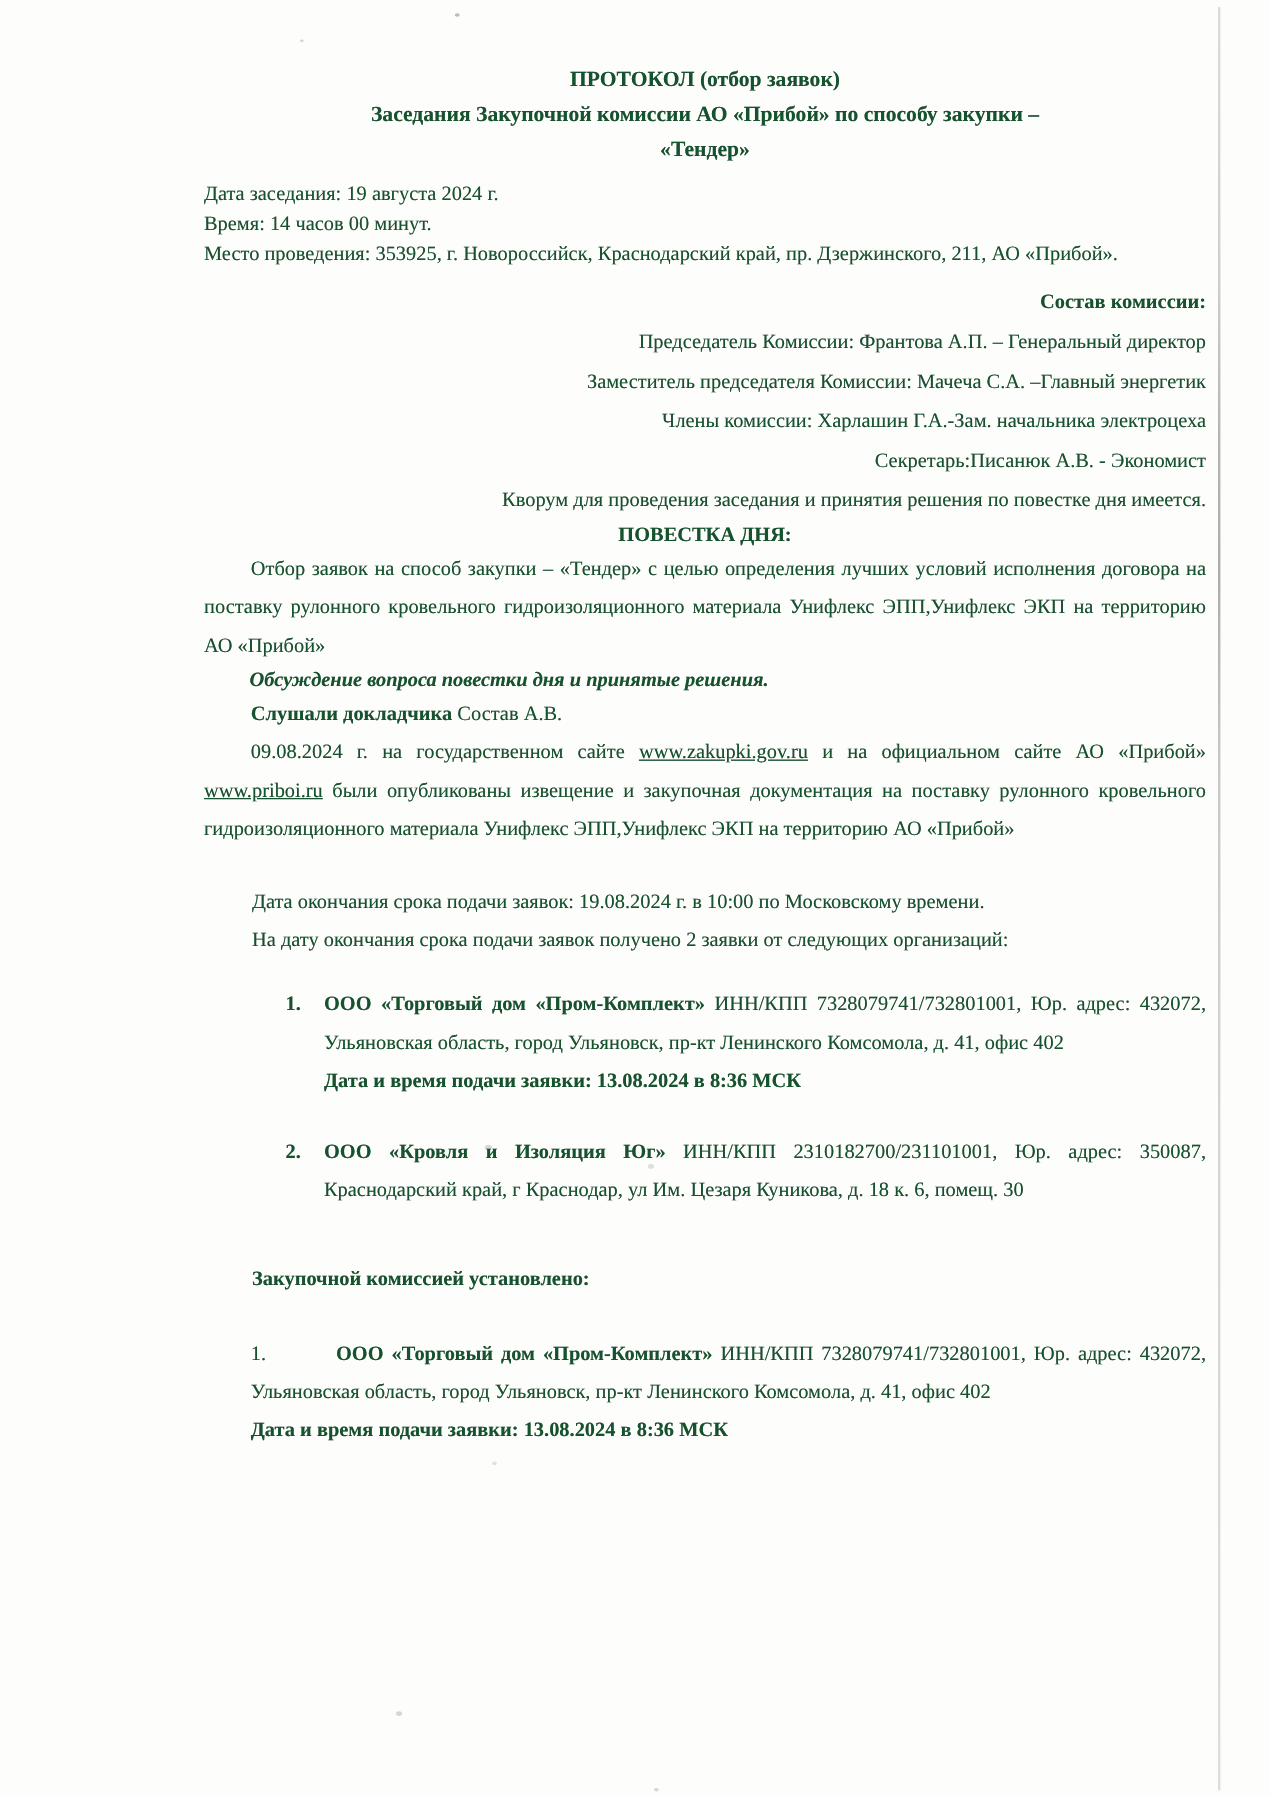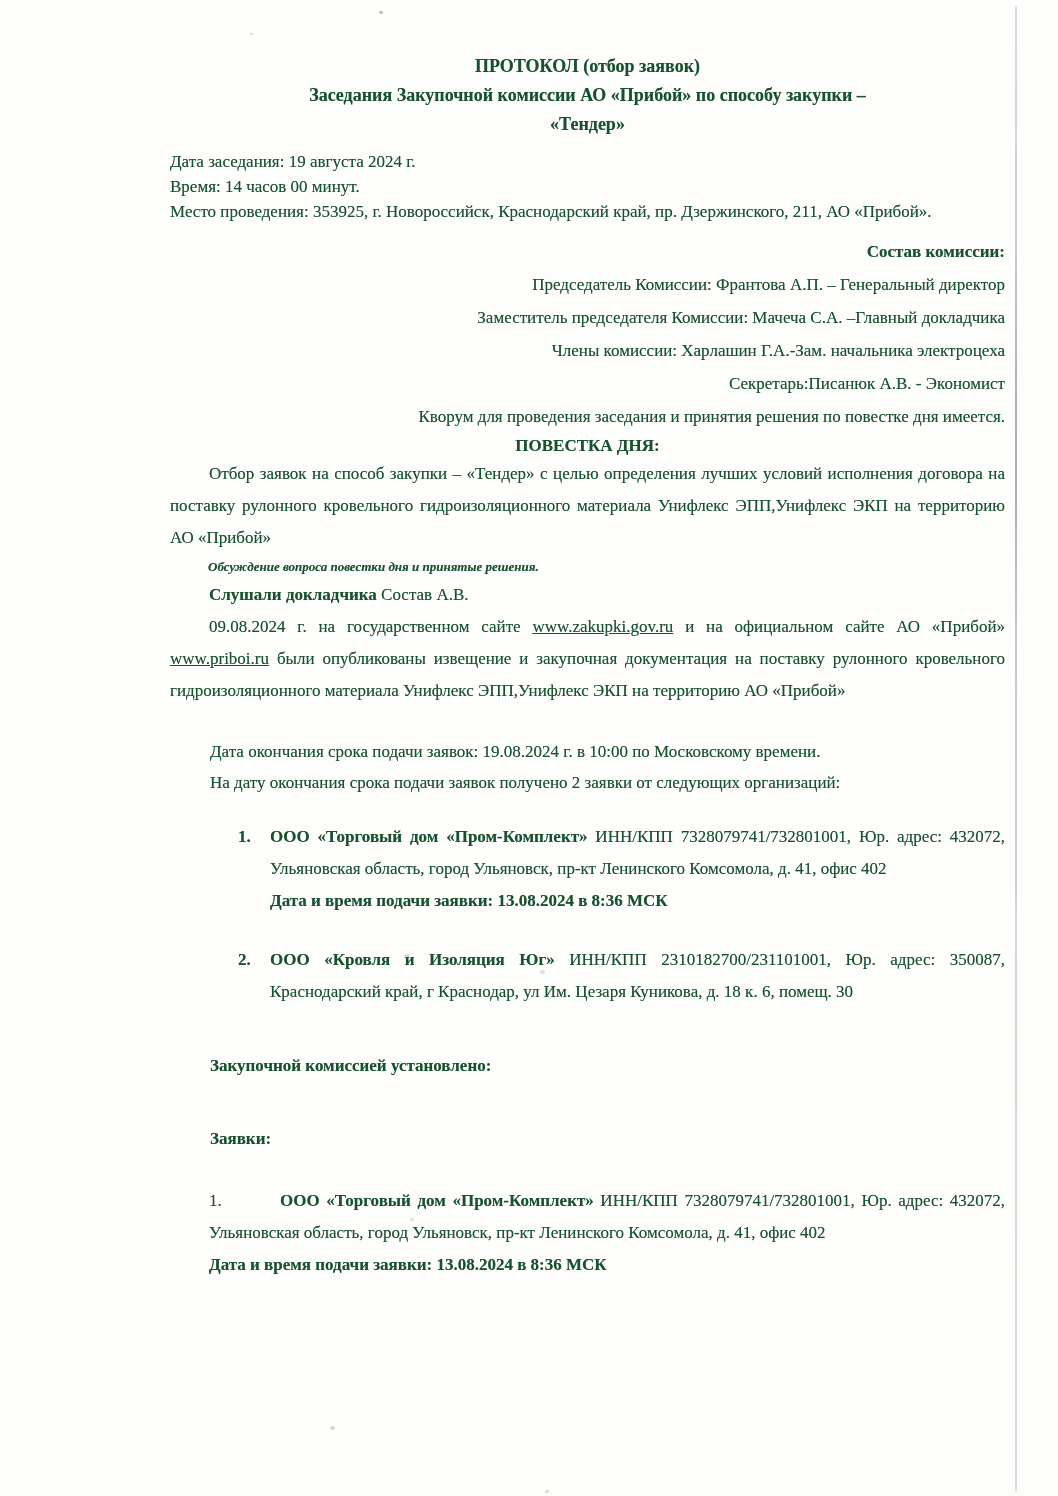--- a/index.html
+++ b/index.html
@@ -22,21 +22,21 @@
   .commission-block{margin-top:11px;padding-left:63px;font-size:17px;line-height:33px;text-align:right;}
   .commission-block p{white-space:nowrap;}
   .commission-heading{font-weight:bold;}
   .member-second{padding-left:134px;}
   .sec-label{display:inline-block;width:134px;}
   .quorum-row{margin-left:-25px;}
 
   .agenda-heading{margin-top:7px;font-size:17px;line-height:25px;font-weight:bold;text-align:center;}
   .agenda-text{margin-top:49px;font-size:17px;line-height:32px;text-align:justify;text-indent:39px;}
 
-  .discussion-heading{margin-top:33px;font-size:13px;line-height:25px;font-weight:bold;font-style:italic;text-indent:38px;}
+  .discussion-heading{margin-top:33px;font-size:17px;line-height:25px;font-weight:bold;font-style:italic;text-indent:38px;}
 
   .speaker-line{margin-top:36px;font-size:17px;line-height:32px;text-indent:39px;}
   .publication-text{font-size:17px;line-height:32px;text-align:justify;text-indent:39px;}
   .link{text-decoration:underline;}
   .b{font-weight:bold;}
 
   .deadline-block{margin-top:29px;font-size:17px;line-height:31px;}
   .deadline-block p{text-indent:40px;}
 
   .app-item{position:relative;padding-left:100px;font-size:17px;line-height:32px;}
@@ -93,21 +93,21 @@
 
     <div class="meta-block">
       <p>Дата заседания: 19 августа 2024 г.</p>
       <p>Время: 14 часов 00 минут.</p>
       <p>Место проведения: 353925, г. Новороссийск, Краснодарский край, пр. Дзержинского, 211, АО «Прибой».</p>
     </div>
 
     <div class="commission-block">
       <p class="commission-heading">Состав  комиссии:</p>
       <p>Председатель Комиссии: Франтова А.П. – Генеральный директор</p>
-      <p>Заместитель председателя Комиссии: Мачеча С.А. –Главный докладчика</p>
+      <p>Заместитель председателя Комиссии: Мачеча С.А. –Главный энергетик</p>
       <p>Члены комиссии: Харлашин Г.А.-Зам. начальника электроцеха</p>
       <p><span class="sec-label">Секретарь:</span><span>Писанюк А.В. - Экономист</span></p>
       <p class="quorum-row">Кворум для  проведения заседания и принятия решения  по повестке дня имеется.</p>
     </div>
 
     <p class="agenda-heading">ПОВЕСТКА ДНЯ:</p>
 
     <p class="agenda-text">Отбор заявок на способ закупки – «Тендер» с целью определения лучших условий исполнения договора на поставку рулонного кровельного гидроизоляционного материала  Унифлекс ЭПП,Унифлекс ЭКП на территорию АО «Прибой»</p>
 
     <p class="discussion-heading">Обсуждение вопроса повестки дня  и принятые решения.</p>
@@ -127,21 +127,20 @@
       <p class="submitted">Дата и время подачи заявки: 13.08.2024 в 8:36 МСК</p>
     </div>
 
     <div class="app-item app-2">
       <span class="num">2.</span>
       <p class="body"><span class="b">ООО «Кровля и Изоляция Юг»</span><span>  ИНН/КПП 2310182700/231101001,  Юр. адрес: 350087, Краснодарский край, г Краснодар, ул Им. Цезаря Куникова, д. 18 к. 6, помещ. 30</span></p>
     </div>
 
     <div class="established-block">
       <p>Закупочной комиссией установлено:</p>
-      <p>Заявки:</p>
     </div>
 
     <div class="final-item">
       <span class="num">1.</span>
       <p class="body"><span class="b">ООО «Торговый дом «Пром-Комплект»</span><span> ИНН/КПП 7328079741/732801001, Юр. адрес: 432072, Ульяновская область, город Ульяновск, пр-кт Ленинского Комсомола, д. 41, офис 402</span></p>
       <p class="submitted">Дата и время подачи заявки: 13.08.2024 в 8:36 МСК</p>
     </div>
 
   </div>
 </div>

